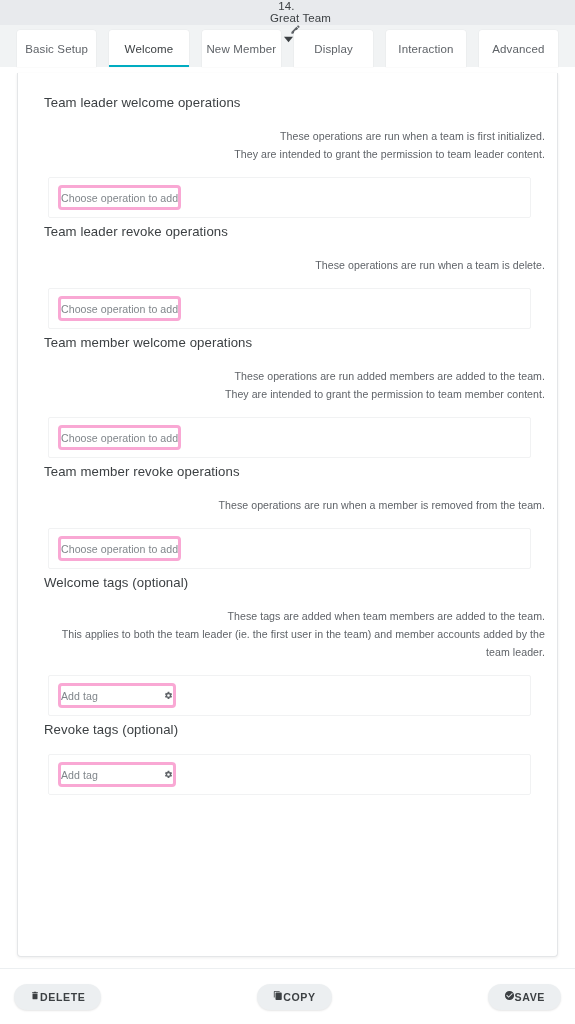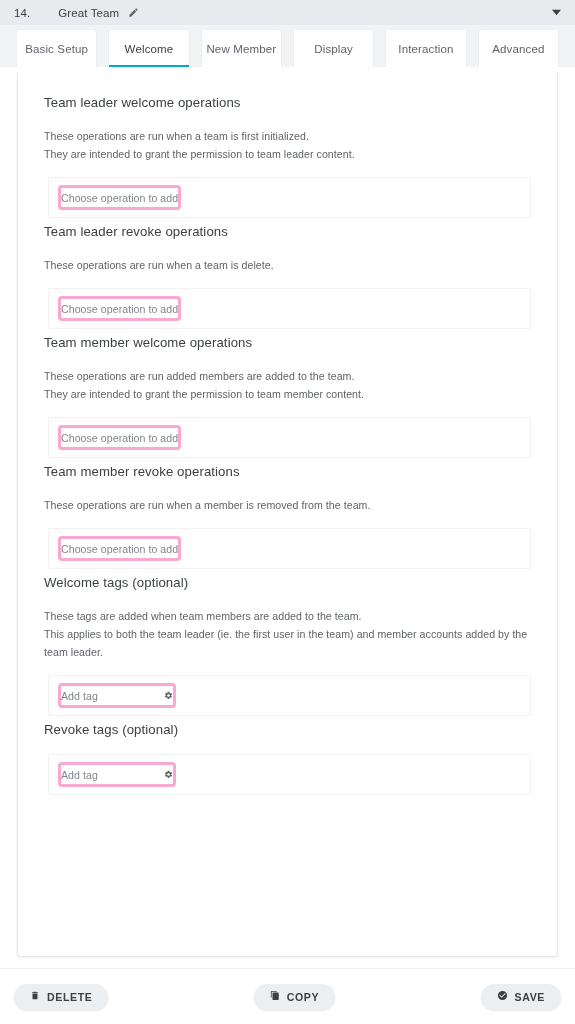--- a/index.html
+++ b/index.html
@@ -19,20 +19,21 @@
   }
 
   
   .topbar {
     height: 25px;
     background: #e8eaed;
     display: flex;
     align-items: center;
     padding: 0 8px 0 14px;
     position: relative;
+    flex-direction: column;
   }
   .topbar-index {
     font-size: 11.5px;
     color: #3c4043;
     margin-right: 8px;
     letter-spacing: .1px;
   }
   .topbar-title {
     font-size: 11.5px;
     color: #3c4043;
@@ -116,20 +117,21 @@
     padding-left: 14px;
     margin-bottom: 17px;
     letter-spacing: .1px;
   }
   .section-desc {
     font-size: 10.6px;
     color: #5f6368;
     padding-left: 14px;
     line-height: 18px;
     letter-spacing: .05px;
+    text-align: right;
   }
   .desc-block { margin-bottom: 14px; }
 
   
   .field-row {
     margin: 0 14px 0 18px;
     border: 1px solid #f1f2f3;
     border-radius: 2px;
     padding: 7px 9px;
     min-height: 36px;
@@ -178,21 +180,20 @@
     padding: 0 14px;
   }
   .pill-btn {
     background: #eceff1;
     border: none;
     border-radius: 16px;
     height: 26px;
     padding: 0 16px;
     display: inline-flex;
     align-items: center;
-    gap: 7px;
     font-size: 10.6px;
     font-weight: 700;
     letter-spacing: .6px;
     color: #3c4043;
     cursor: pointer;
     box-shadow: 0 1px 2px rgba(0,0,0,0.10);
     font-family: "Liberation Sans", sans-serif;
   }
   .pill-btn svg { flex-shrink: 0; }
 </style>

